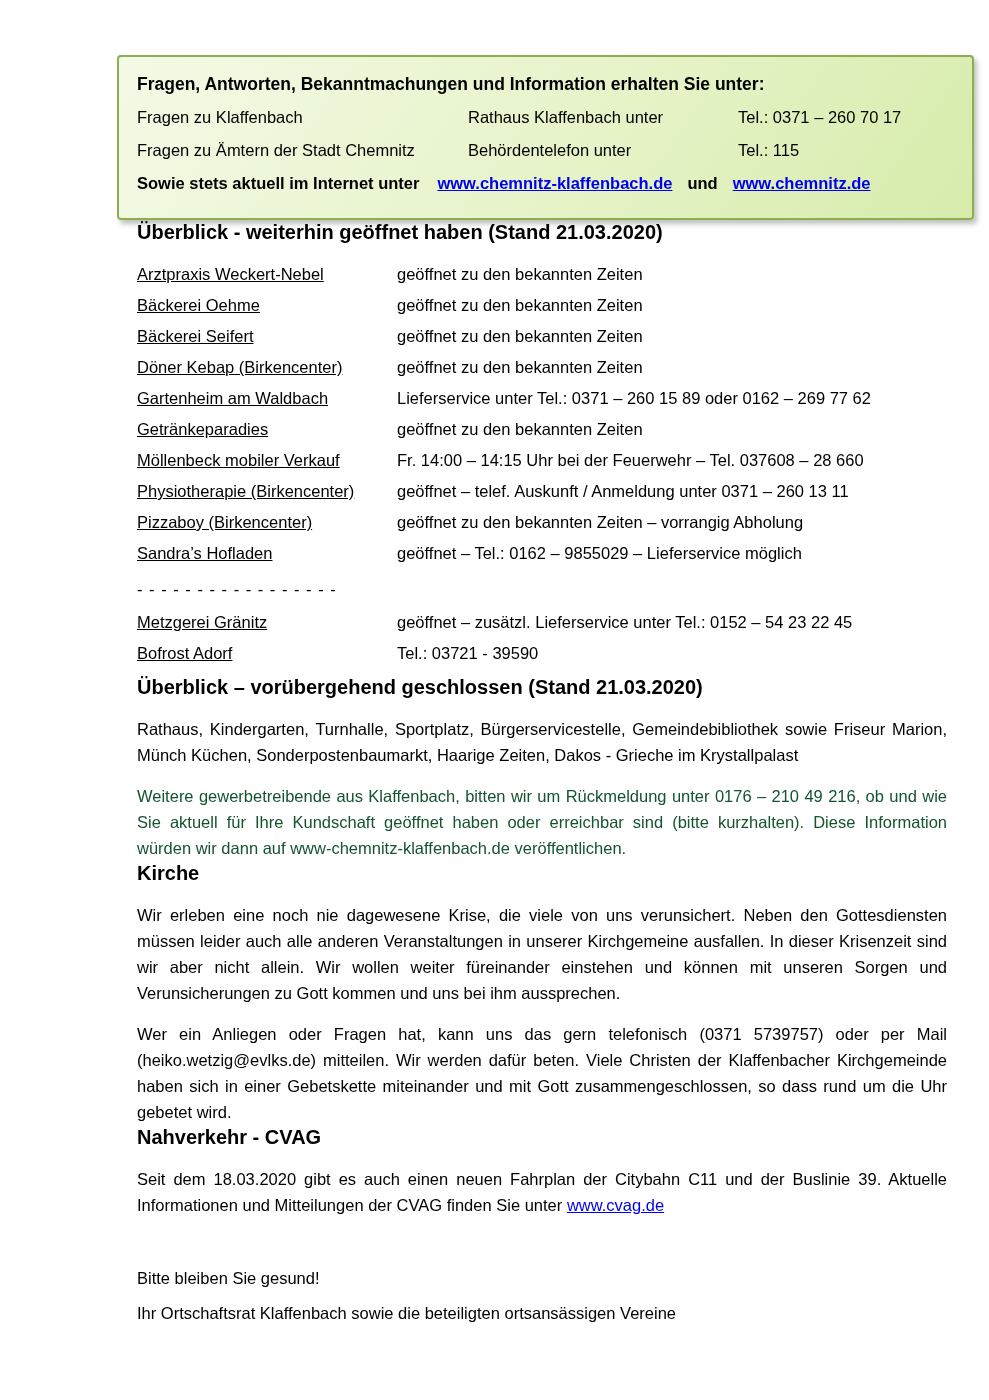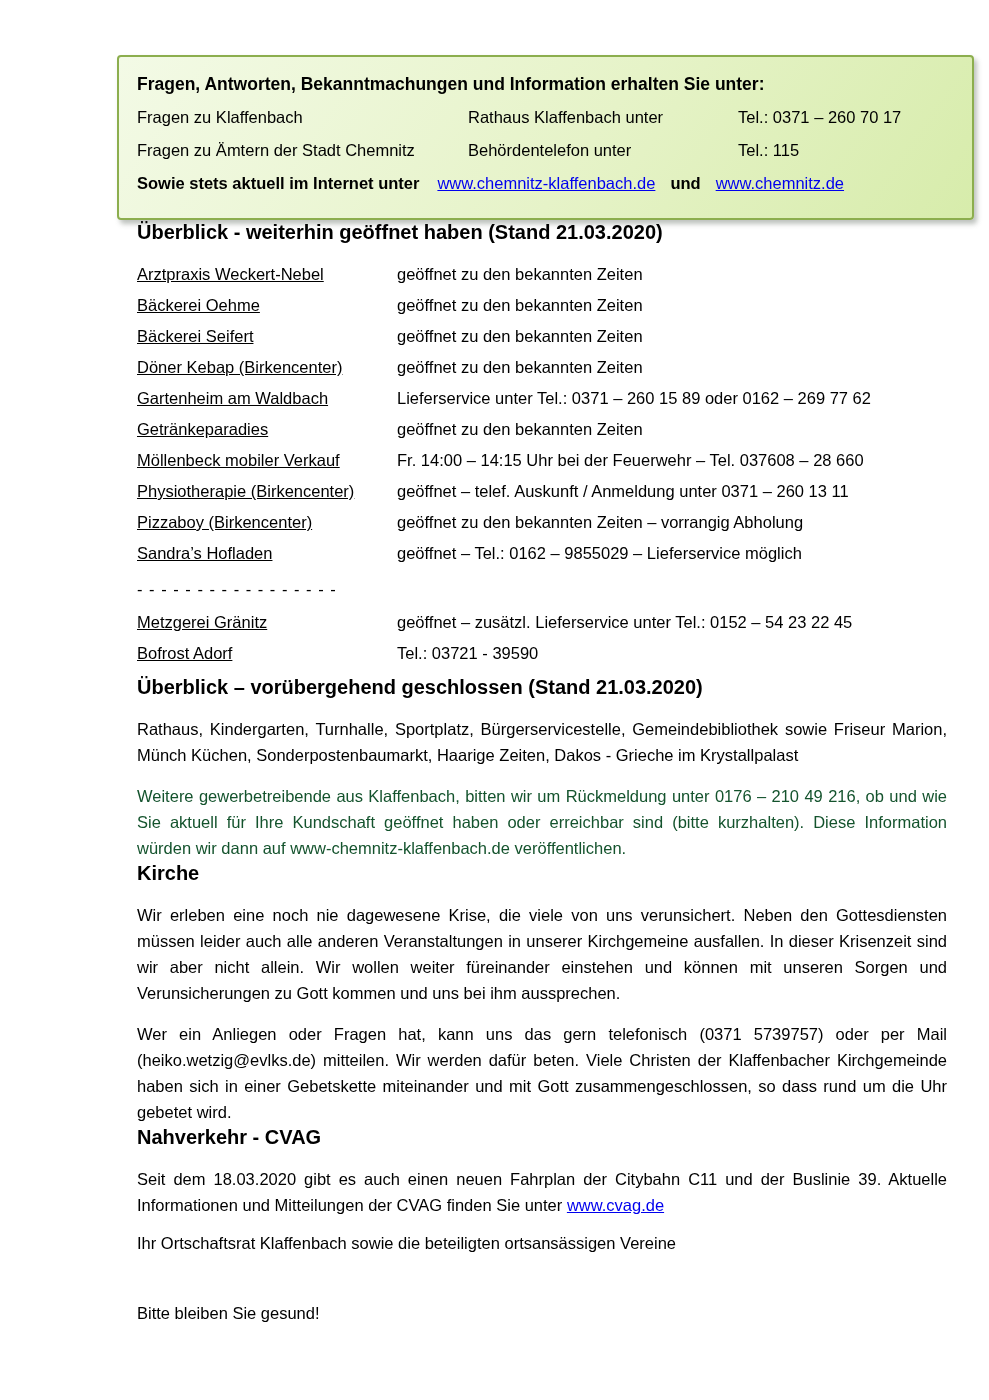--- a/index.html
+++ b/index.html
@@ -29,21 +29,21 @@
   .box-title { font-size: 17.5px; font-weight: bold; line-height: 20px; }
   .box-row { display: flex; margin-top: 14px; font-size: 16.5px; line-height: 19px; justify-content: center; }
   .box-col1 { width: 331px; flex: none; }
   .box-col2 { width: 270px; flex: none; }
   .box-col3 { flex: 1; }
   .box-bottom { display: flex; margin-top: 14px; font-size: 16.5px; line-height: 19px; font-weight: bold; align-items: baseline; }
   .box-bottom .gap1 { margin-left: 18px; }
   .box-bottom .gap2 { margin-left: 15px; }
 
   a.link, a.link:visited { color: #0000ee; text-decoration: underline; cursor: pointer; }
-  a.link-bold { font-weight: normal; }
+  a.link-bold { font-weight: bold; }
 
   
   .content { margin-left: 95px; width: 810px; }
 
   h2.section-heading {
     font-size: 20px;
     font-weight: bold;
     margin: 0;
     padding: 0;
     line-height: 24px;
@@ -162,17 +162,17 @@
     <p class="para para-first">Rathaus, Kindergarten, Turnhalle, Sportplatz, Bürgerservicestelle, Gemeindebibliothek sowie Friseur Marion, Münch Küchen, Sonderpostenbaumarkt, Haarige Zeiten, Dakos - Grieche im Krystallpalast</p>
     <p class="para notice-blue">Weitere gewerbetreibende aus Klaffenbach, bitten wir um Rückmeldung unter 0176 – 210 49 216, ob und wie Sie aktuell für Ihre Kundschaft geöffnet haben oder erreichbar sind (bitte kurzhalten). Diese Information würden wir dann auf www-chemnitz-klaffenbach.de veröffentlichen.</p>
 
     <h2 class="section-heading h-kirche">Kirche</h2>
     <p class="para para-first">Wir erleben eine noch nie dagewesene Krise, die viele von uns verunsichert. Neben den Gottesdiensten müssen leider auch alle anderen Veranstaltungen in unserer Kirchgemeine ausfallen. In dieser Krisenzeit sind wir aber nicht allein. Wir wollen weiter füreinander einstehen und können mit unseren Sorgen und Verunsicherungen zu Gott kommen und uns bei ihm aussprechen.</p>
     <p class="para">Wer ein Anliegen oder Fragen hat, kann uns das gern telefonisch (0371 5739757) oder per Mail (heiko.wetzig@evlks.de) mitteilen. Wir werden dafür beten. Viele Christen der Klaffenbacher Kirchgemeinde haben sich in einer Gebetskette miteinander und mit Gott zusammengeschlossen, so dass rund um die Uhr gebetet wird.</p>
 
     <h2 class="section-heading h-cvag">Nahverkehr - CVAG</h2>
     <p class="para para-first"><span>Seit dem 18.03.2020 gibt es auch einen neuen Fahrplan der Citybahn C11 und der Buslinie 39. Aktuelle Informationen und Mitteilungen der CVAG finden Sie unter </span><a class="link">www.cvag.de</a></p>
 
+    <p class="footer-line footer-1">Bitte bleiben Sie gesund!</p>
     <p class="footer-line footer-2">Ihr Ortschaftsrat Klaffenbach sowie die beteiligten ortsansässigen Vereine</p>
-    <p class="footer-line footer-1">Bitte bleiben Sie gesund!</p>
 
   </div>
 </div>
 
 </body></html>

